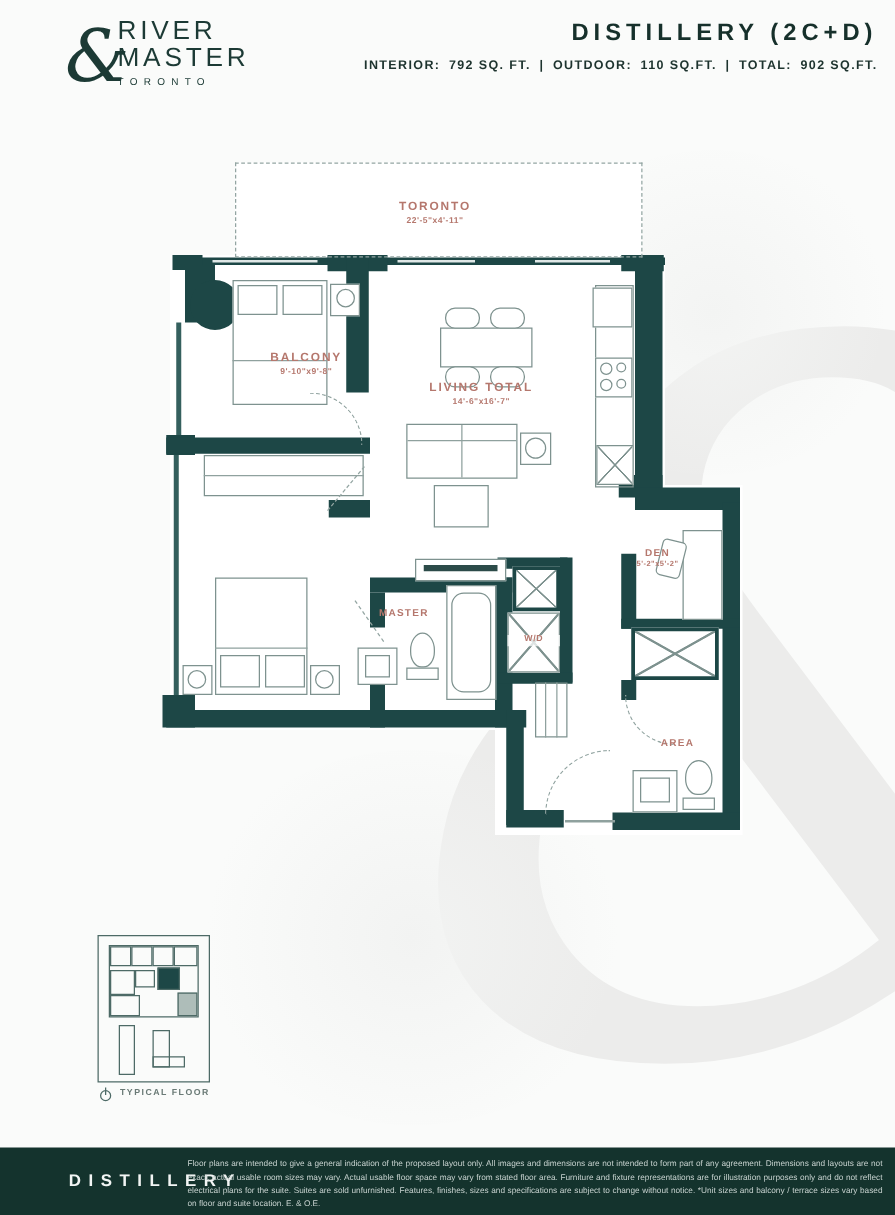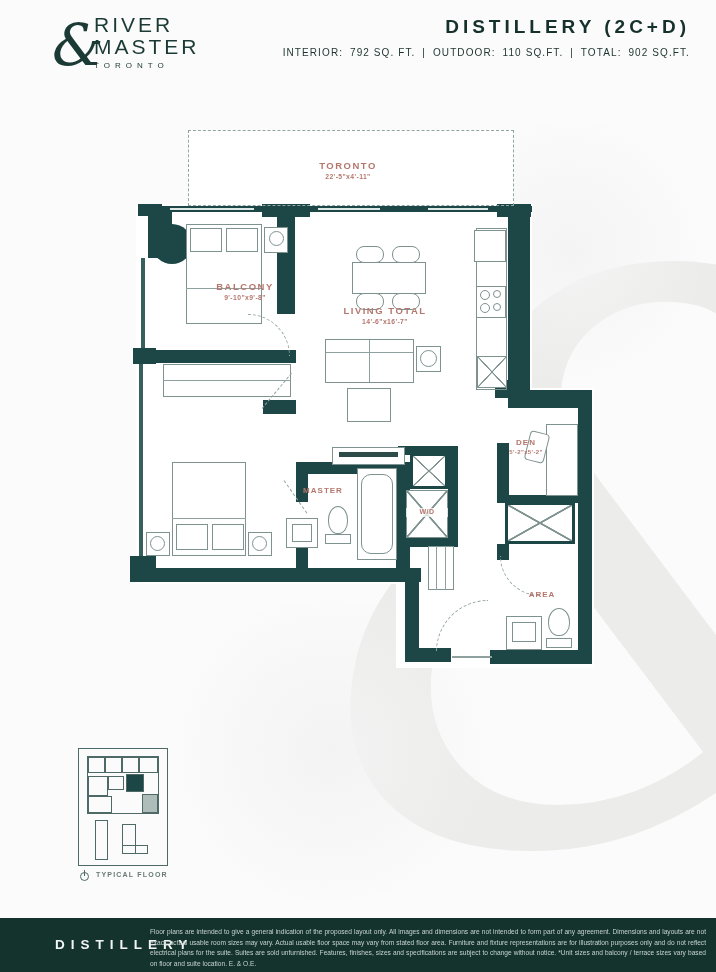--- a/index.html
+++ b/index.html
@@ -24,24 +24,24 @@
   .lbl{position:absolute;color:#b5776d;font-weight:700;letter-spacing:1.5px;font-size:9.5px;
        text-align:center;z-index:5;line-height:1.25;}
   .lbl .dims{font-size:6.8px;letter-spacing:.4px;margin-top:1px;}
   .lbl-sm{font-size:8px;letter-spacing:1px;}
   
   .logo-amp{position:absolute;left:52px;top:16px;font-family:"DejaVu Serif",serif;font-style:italic;
             font-size:58px;color:#1c3a35;z-index:6;line-height:1;}
   .logo-txt{position:absolute;left:94px;top:14px;color:#1c3a35;z-index:6;}
   .logo-line{font-size:21px;letter-spacing:3px;font-weight:500;line-height:1.05;}
   .logo-city{font-size:8px;letter-spacing:5px;margin-top:3px;font-weight:400;}
-  .hdr-right{position:absolute;right:26px;top:16px;text-align:right;color:#16302b;z-index:6;}
+  .hdr-right{position:absolute;right:14px;top:16px;text-align:right;color:#16302b;z-index:6;}
   .hdr-name{font-size:19px;font-weight:700;letter-spacing:4px;}
   .hdr-type{font-size:12.5px;font-weight:700;letter-spacing:4px;margin-top:6px;}
-  .hdr-area{font-size:10px;font-weight:400;letter-spacing:1.1px;margin-top:9px;color:#1d332e;}
+  .hdr-area{font-size:10px;font-weight:700;letter-spacing:1.1px;margin-top:9px;color:#1d332e;}
   .hdr-area span{margin-left:3px;}
   
   .watermark{position:absolute;left:320px;top:200px;font-family:"DejaVu Serif",serif;font-style:italic;
              font-size:780px;line-height:.95;color:#ececeb;z-index:0;user-select:none;}
   
   .kp{position:absolute;border:1px solid #4d6a66;background:transparent;box-sizing:border-box;z-index:3;}
   .kp-label{position:absolute;left:96px;top:871px;font-size:7px;letter-spacing:1.2px;color:#6a7a76;
             font-weight:700;z-index:5;}
   
   .footer{position:absolute;left:0;bottom:0;width:716px;height:54px;background:#14332d;z-index:7;}

